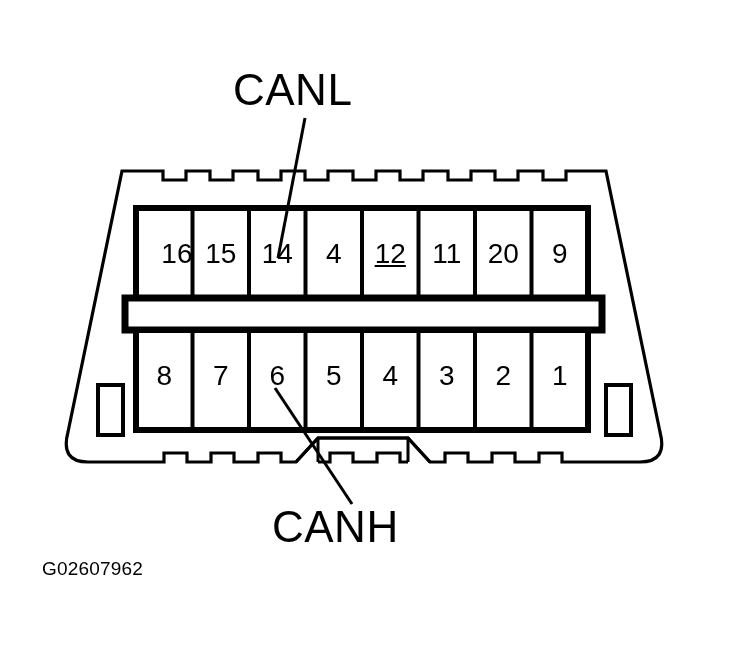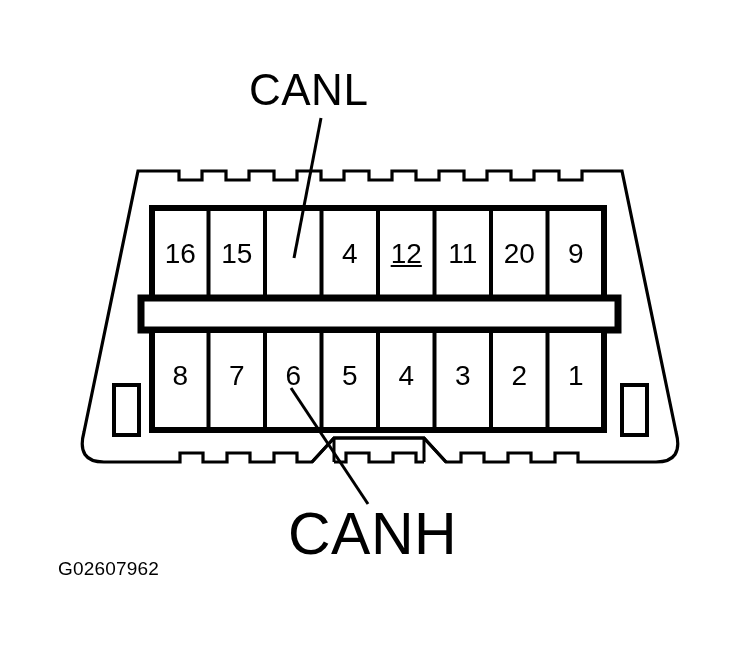--- a/index.html
+++ b/index.html
@@ -11,21 +11,21 @@
     width: 730px;
     height: 665px;
     position: relative;
     overflow: hidden;
     font-family: "Liberation Sans", sans-serif;
     color: #000000;
   }
 
   #diagram-root {
     position: absolute;
-    left: 16px;
+    left: 0;
     top: 0;
     width: 628px;
     height: 665px;
     padding-left: 37px;
   }
 
   .svg-layer {
     position: absolute;
     left: 0;
     top: 0;
@@ -46,21 +46,21 @@
   .canl-label {
     left: 233px;
     top: 68px;
     font-size: 44px;
     letter-spacing: 0.5px;
   }
 
   .canh-label {
     left: 272px;
     top: 505px;
-    font-size: 59px;
+    font-size: 44px;
     letter-spacing: 0.5px;
   }
 
   .code-label {
     left: 42px;
     top: 559px;
     font-size: 19px;
     letter-spacing: 0.2px;
   }
 
@@ -167,26 +167,29 @@
     <g>
       <line x1="275" y1="388" x2="352" y2="504" stroke="#000000" stroke-width="3"></line>
     </g>
 
   </svg>
 
   <div class="label-text canl-label">CANL</div>
 
   <div class="label-text canh-label">CANH</div>
 
-  <div class="pin-cell" style="left:136px;  top:208px; width:56.5px; height:90px;">
+  <div class="pin-cell" style="left:136px;  top:208px; width:56.5px; height:90px;justify-content:flex-end;">
     <span class="pin-num">16</span>
   </div>
   <div class="pin-cell" style="left:192.5px; top:208px; width:56.5px; height:90px;">
     <span class="pin-num">15</span>
   </div>
+  <div class="pin-cell" style="left:249px;  top:208px; width:56.5px; height:90px;">
+    <span class="pin-num">14</span>
+  </div>
   <div class="pin-cell" style="left:305.5px; top:208px; width:56.5px; height:90px;">
     <span class="pin-num">4</span>
   </div>
   <div class="pin-cell" style="left:362px;  top:208px; width:56.5px; height:90px;text-decoration:underline;">
     <span class="pin-num">12</span>
   </div>
   <div class="pin-cell" style="left:418.5px; top:208px; width:56.5px; height:90px;text-align:center;">
     <span class="pin-num">11</span>
   </div>
   <div class="pin-cell" style="left:475px;  top:208px; width:56.5px; height:90px;">

